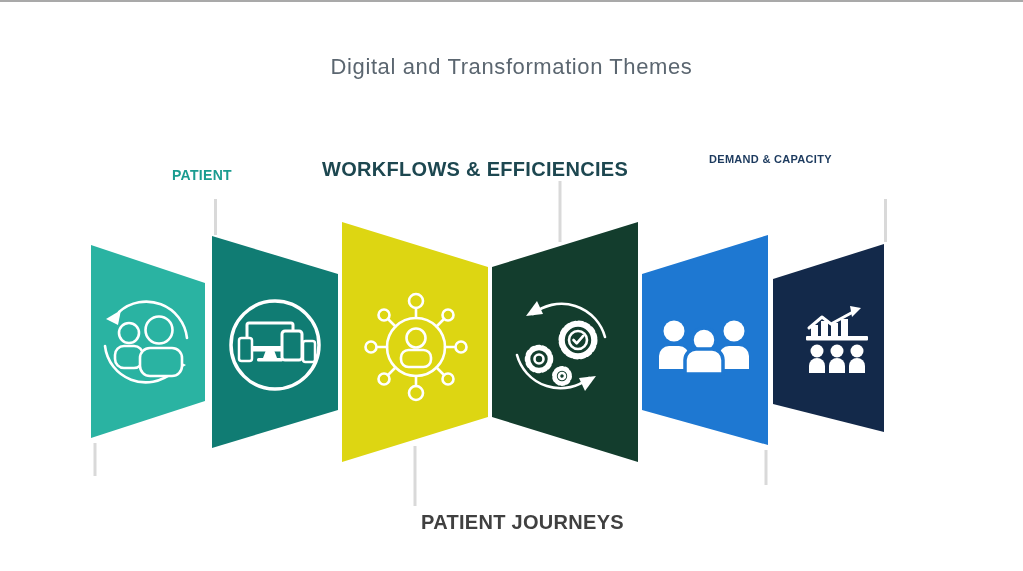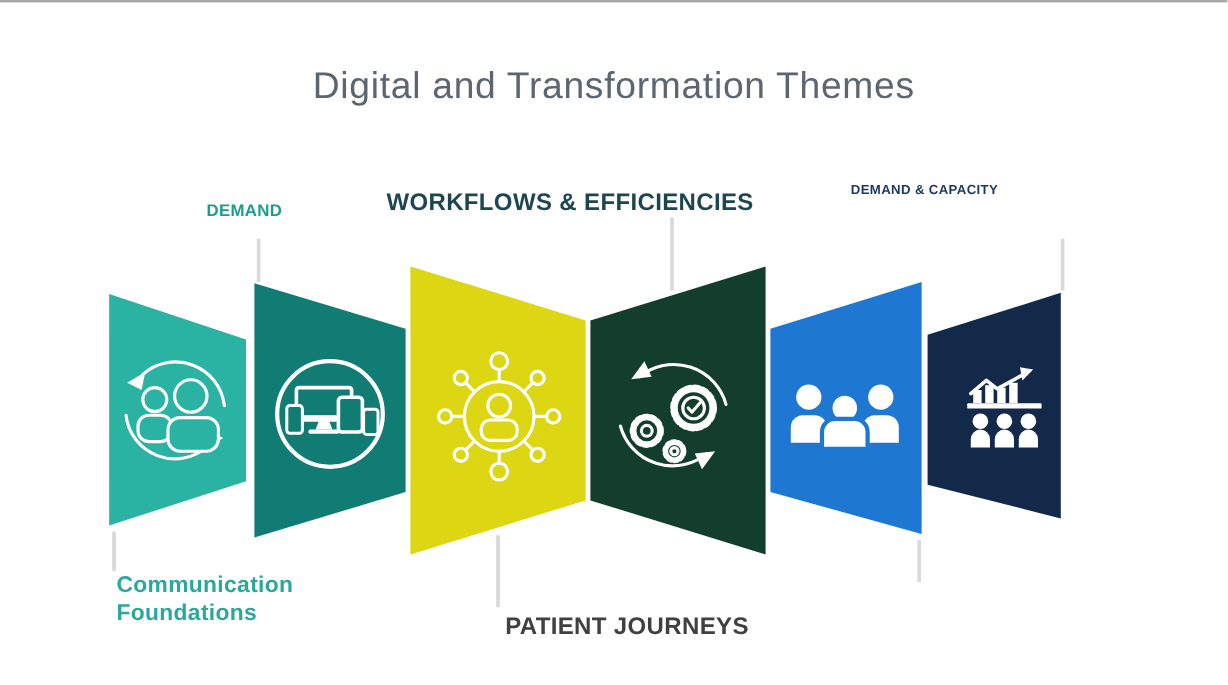--- a/index.html
+++ b/index.html
@@ -4,21 +4,21 @@
 <style>
   html,body{margin:0;padding:0;background:#fff;}
   #stage{
     position:relative;width:1023px;height:571px;background:#ffffff;
     overflow:hidden;font-family:"Liberation Sans",sans-serif;
     border-top:2px solid #a9a9a9;box-sizing:border-box;
   }
   .abs{position:absolute;}
   #title{
     left:0;top:52px;width:1023px;text-align:center;
-    font-size:31px;font-weight:500;letter-spacing:.6px;color:#5b6670;
+    font-size:22px;font-weight:500;letter-spacing:.6px;color:#5b6670;
   }
   .lbl{white-space:nowrap;font-weight:700;letter-spacing:.3px;}
   #lbl-access{left:172px;top:165px;font-size:14px;color:#1a9c90;}
   #lbl-workflows{left:322px;top:156px;font-size:20px;color:#1d4750;}
   #lbl-demand{left:709px;top:151px;font-size:11px;color:#1c3a5e;}
   #lbl-comm{left:97px;top:474px;width:190px;font-size:19px;font-weight:600;
             line-height:1.28;color:#2aa89a;white-space:normal;}
   #lbl-patient{left:409px;top:509px;font-size:20px;color:#404040;margin-left:12px;}
   #lbl-workforce{left:764px;top:492px;font-size:17px;color:#2677d9;}
   svg{display:block;}
@@ -134,18 +134,17 @@
       <rect x="-31" y="-8" width="62" height="4.5" rx="1"></rect>
       <circle cx="-20" cy="7" r="6.5"></circle>
       <path d="M -28 29 v -7 a 8 8 0 0 1 8 -8 h 0 a 8 8 0 0 1 8 8 v 7 z"></path>
       <circle cx="0" cy="7" r="6.5"></circle>
       <path d="M -8 29 v -7 a 8 8 0 0 1 8 -8 h 0 a 8 8 0 0 1 8 8 v 7 z"></path>
       <circle cx="20" cy="7" r="6.5"></circle>
       <path d="M 12 29 v -7 a 8 8 0 0 1 8 -8 h 0 a 8 8 0 0 1 8 8 v 7 z"></path>
     </g>
   </svg>
 
-  <div class="abs lbl" id="lbl-comm">Communication Foundations</div>
-  <div class="abs lbl" id="lbl-access">DEMAND</div>
+  <div class="abs lbl" id="lbl-access">PATIENT</div>
   <div class="abs lbl" id="lbl-patient">PATIENT JOURNEYS</div>
   <div class="abs lbl" id="lbl-workflows">WORKFLOWS &amp; EFFICIENCIES</div>
   <div class="abs lbl" id="lbl-demand">DEMAND &amp; CAPACITY</div>
 </div>
 
 </body></html>

